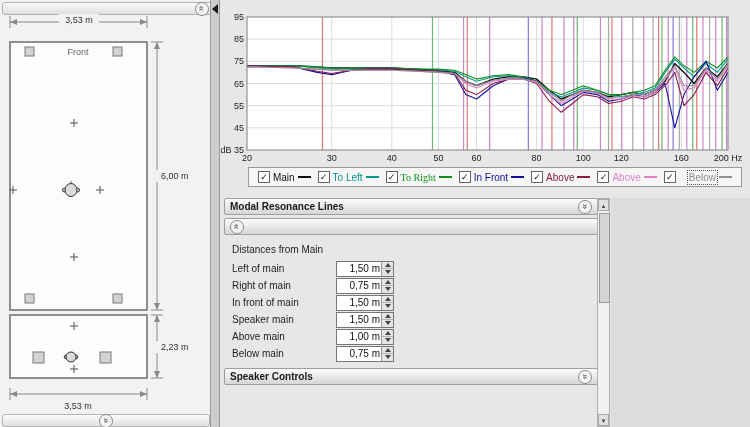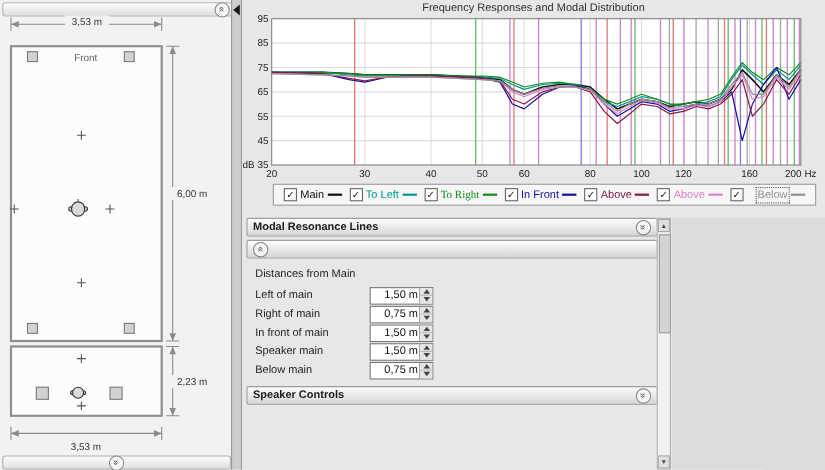--- a/index.html
+++ b/index.html
@@ -162,21 +162,20 @@
         </span>
     </div>
   </div>
 
   <div class="divider">
     <div class="splitter-arrow"></div>
   </div>
 
   <div class="right-panel">
 
-    <div class="chart-title">Frequency Responses and Modal Distribution</div>
     <svg id="chart-svg" width="530" height="165">
         <rect x="27" y="17" width="481" height="133" fill="#ffffff"></rect>
         <line x1="27" x2="508" y1="39.166666666666664" y2="39.166666666666664" stroke="#dcdcdc"></line>
         <line x1="27" x2="508" y1="61.33333333333333" y2="61.33333333333333" stroke="#dcdcdc"></line>
         <line x1="27" x2="508" y1="83.5" y2="83.5" stroke="#dcdcdc"></line>
         <line x1="27" x2="508" y1="105.66666666666666" y2="105.66666666666666" stroke="#dcdcdc"></line>
         <line x1="27" x2="508" y1="127.83333333333334" y2="127.83333333333334" stroke="#dcdcdc"></line>
         <line x1="111.69989560578261" x2="111.69989560578261" y1="17" y2="150" stroke="#dcdcdc"></line>
         <line x1="171.79542791437498" x2="171.79542791437498" y1="17" y2="150" stroke="#dcdcdc"></line>
         <line x1="218.40914417125003" x2="218.40914417125003" y1="17" y2="150" stroke="#dcdcdc"></line>
@@ -331,20 +330,30 @@
           <span class="mic-label">Speaker main</span>
           <span class="valbox">
               <input class="val" value="1,50 m" style="">
             <span class="spin">
                 <div class="spin-up"></div>
                 <div class="spin-down"></div>
               </span>
             </span>
         </div>
         <div class="mic-row">
+          <span class="mic-label">Above main</span>
+          <span class="valbox">
+              <input class="val" value="1,00 m" style="">
+            <span class="spin">
+                <div class="spin-up"></div>
+                <div class="spin-down"></div>
+              </span>
+            </span>
+        </div>
+        <div class="mic-row">
           <span class="mic-label">Below main</span>
           <span class="valbox">
               <input class="val" value="0,75 m" style="">
             <span class="spin">
                 <div class="spin-up"></div>
                 <div class="spin-down"></div>
               </span>
             </span>
         </div>
       </div>

